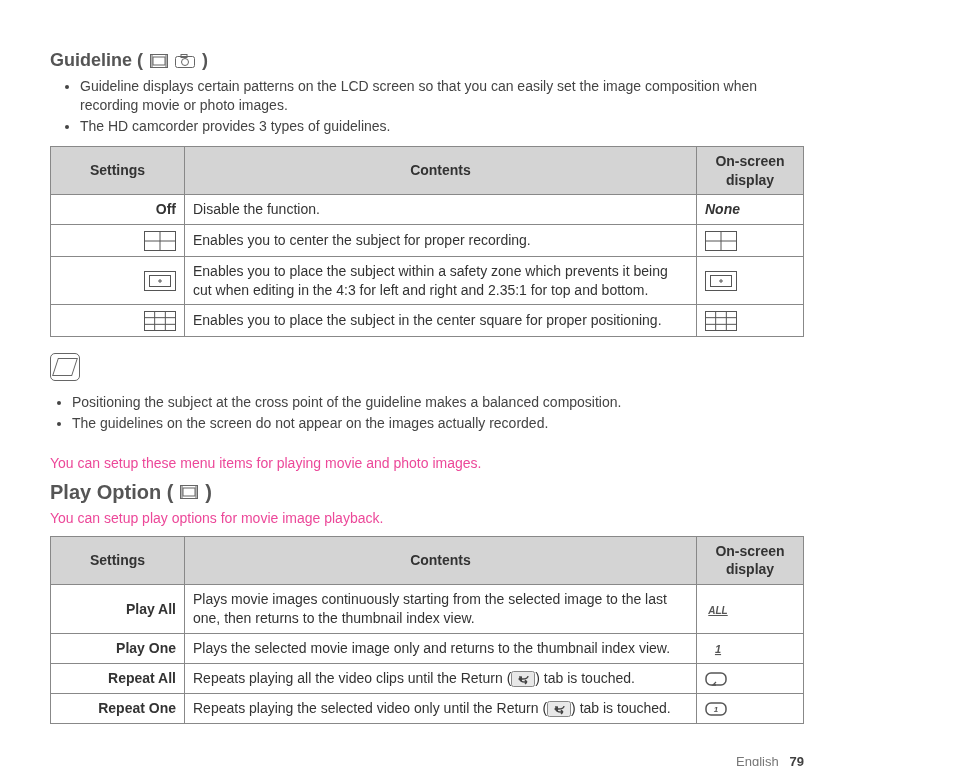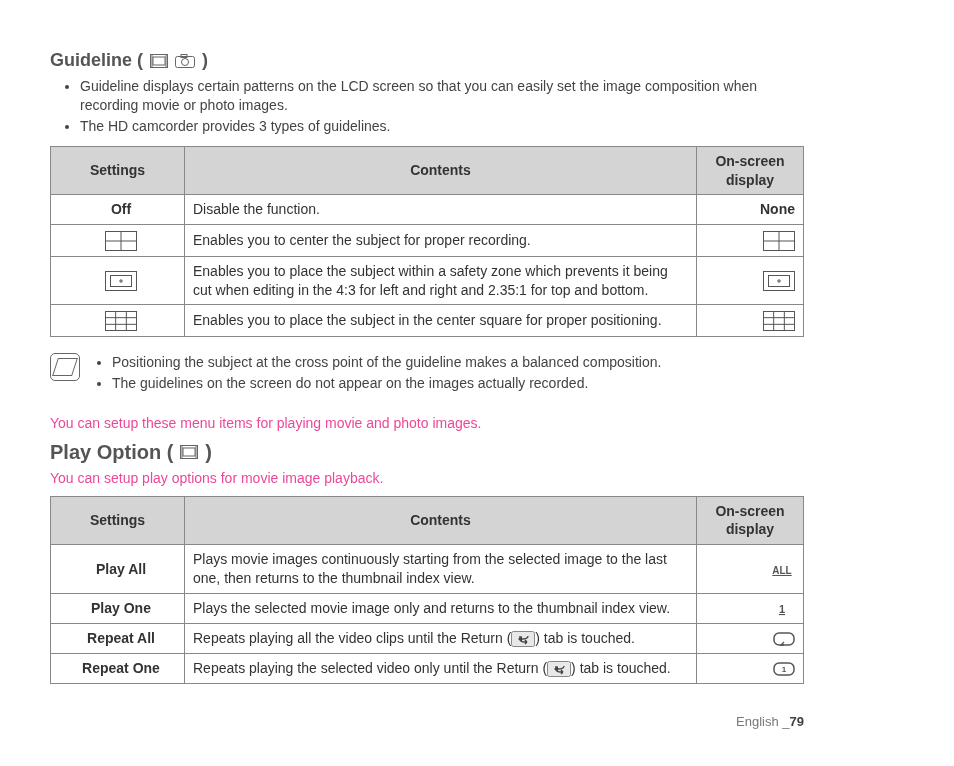--- a/index.html
+++ b/index.html
@@ -52,37 +52,39 @@
     vertical-align: middle;
     line-height: 1.35;
   }
   table.manual th {
     background: #d4d4d4;
     font-weight: bold;
     text-align: center;
     color: #333;
   }
   table.manual td.c-set {
-    text-align: center;
+    text-align: right;
     font-weight: bold;
     width: 110px;
     padding-left: 15px;
   }
   table.manual td.c-osd {
-    text-align: right;
+    text-align: left;
     width: 90px;
     font-weight: bold;
+    font-style: italic;
   }
   table.manual td.c-body {
     font-weight: normal;
   }
   .note-block {
     display: flex;
     gap: 10px;
     margin: 0 0 20px 0;
+    flex-direction: column;
   }
   .note-icon {
     width: 28px;
     height: 26px;
     border: 1.5px solid #666;
     border-radius: 5px;
     position: relative;
     flex-shrink: 0;
     margin-top: 2px;
   }

